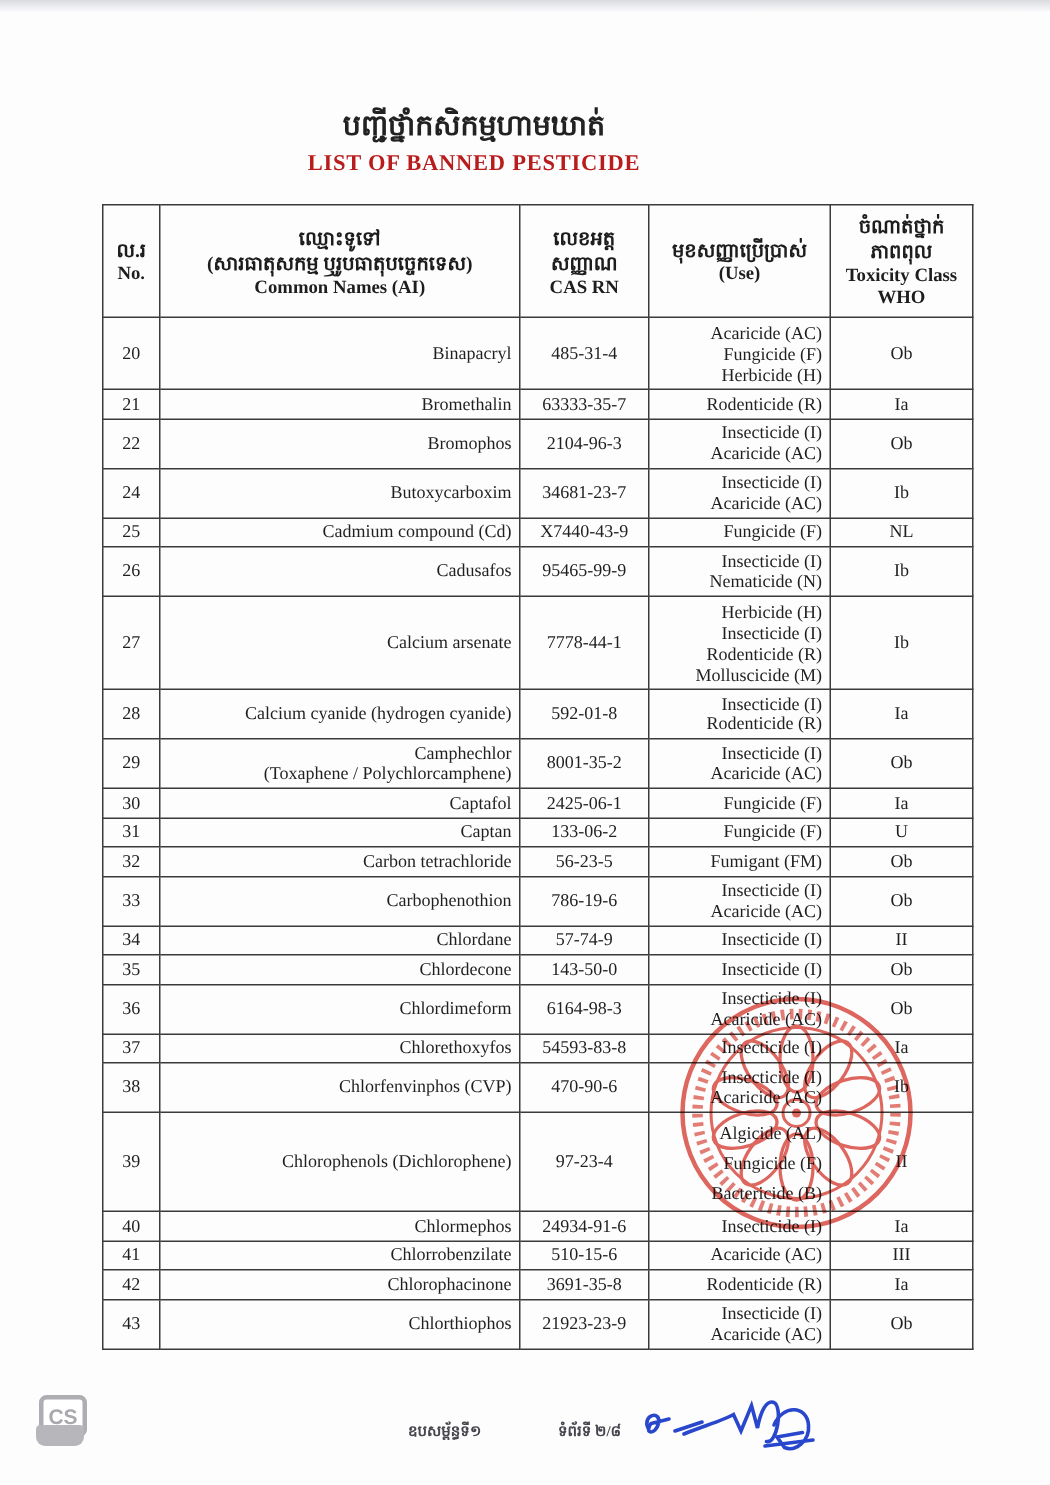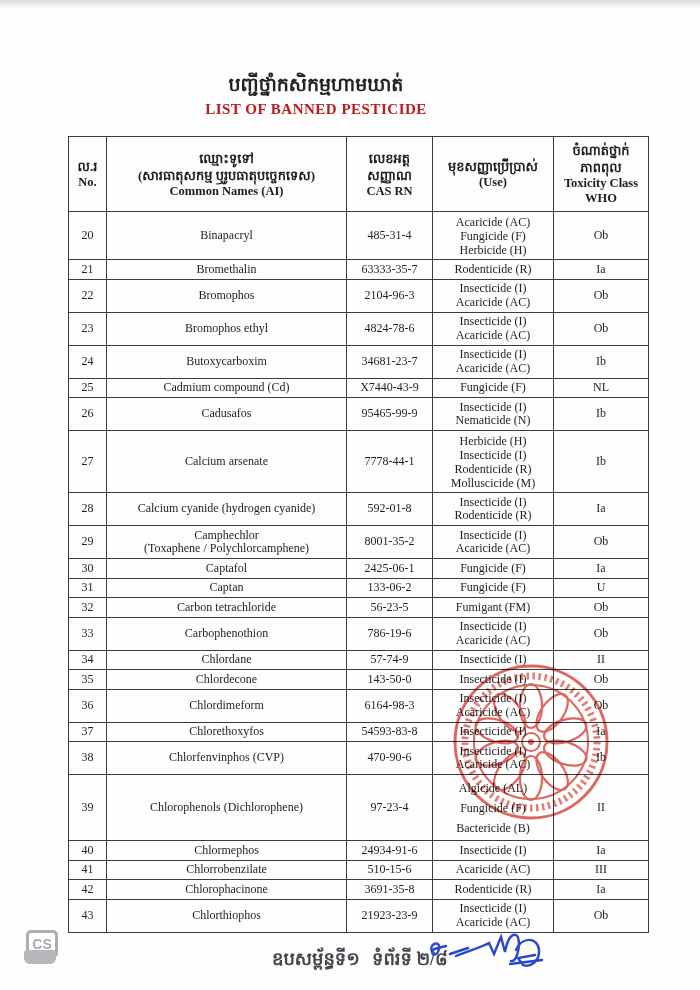--- a/index.html
+++ b/index.html
@@ -15,39 +15,39 @@
   table.main{
     position:absolute;left:68px;top:136px;width:580px;
     border-collapse:collapse;table-layout:fixed;
   }
   .main th,.main td{border:1.3px solid #3b3b3b;vertical-align:middle;}
   .main thead th{font-weight:bold;text-align:center;padding:5px 2px;color:#1d1d1d;}
   .hd-kh{font-size:13px;line-height:17px;font-weight:bold;}
   .hd-en{font-size:12.5px;line-height:15px;font-weight:bold;}
   .main td{font-size:12px;line-height:13.5px;padding:2.5px 5px;}
   .cell-no,.cell-cas,.cell-tox{text-align:center;}
-  .cell-name,.cell-uses{text-align:center;white-space:pre-line;margin-top:19px;}
+  .cell-name,.cell-uses{text-align:right;white-space:pre-line;margin-top:19px;}
   .cell-uses{padding-left:7px;}
   tr[data-no="39"] .cell-uses{line-height:20px;}
   tr[data-no="20"] .cell-uses,tr[data-no="27"] .cell-uses{line-height:14px;}
 
   
   .stamp{position:absolute;left:451px;top:662px;width:160px;height:160px;
     opacity:.82;mix-blend-mode:multiply;pointer-events:none;}
 
   
   .watermark{position:absolute;left:24px;top:928px;display:flex;align-items:flex-end;gap:18px;}
   .cs-logo{width:32px;height:38px;position:relative;}
   .cs-box{position:absolute;left:2px;top:2px;width:26px;height:22px;border:3px solid #adadb2;
     border-radius:5px;display:flex;align-items:center;justify-content:center;
     font-family:"Liberation Sans",sans-serif;font-weight:bold;font-size:14px;color:#a8a8ae;background:#fff;}
   .cs-base{position:absolute;left:0;top:22px;width:32px;height:14px;background:#b6b6bb;
     border-radius:3px 3px 6px 6px;}
   .wm-text{font-family:"Liberation Sans",sans-serif;font-size:27px;color:#b7b7bc;letter-spacing:.5px;}
-  .footer-kh{position:absolute;top:947px;font-weight:bold;font-size:18px;color:#46464e;}
+  .footer-kh{position:absolute;top:947px;font-weight:bold;font-size:10px;color:#46464e;}
   .annex{left:272px;} .pageno{left:372px;}
   .signature{position:absolute;left:424px;top:918px;width:130px;height:62px;pointer-events:none;}
 </style>
 </head>
 <body>
 
 <div class="page">
   <div class="scan-edge"></div>
 
   <div class="titles">
@@ -105,28 +105,20 @@
           <td class="cell-no">21</td>
           <td class="cell-name">Bromethalin</td>
           <td class="cell-cas">63333-35-7</td>
           <td class="cell-uses">Rodenticide (R)</td>
           <td class="cell-tox">Ia</td>
         </tr>
         <tr data-no="22">
           <td class="cell-no">22</td>
           <td class="cell-name">Bromophos</td>
           <td class="cell-cas">2104-96-3</td>
-          <td class="cell-uses">Insecticide (I)
-Acaricide (AC)</td>
-          <td class="cell-tox">Ob</td>
-        </tr>
-        <tr data-no="23">
-          <td class="cell-no">23</td>
-          <td class="cell-name">Bromophos ethyl</td>
-          <td class="cell-cas">4824-78-6</td>
           <td class="cell-uses">Insecticide (I)
 Acaricide (AC)</td>
           <td class="cell-tox">Ob</td>
         </tr>
         <tr data-no="24">
           <td class="cell-no">24</td>
           <td class="cell-name">Butoxycarboxim</td>
           <td class="cell-cas">34681-23-7</td>
           <td class="cell-uses">Insecticide (I)
 Acaricide (AC)</td>

